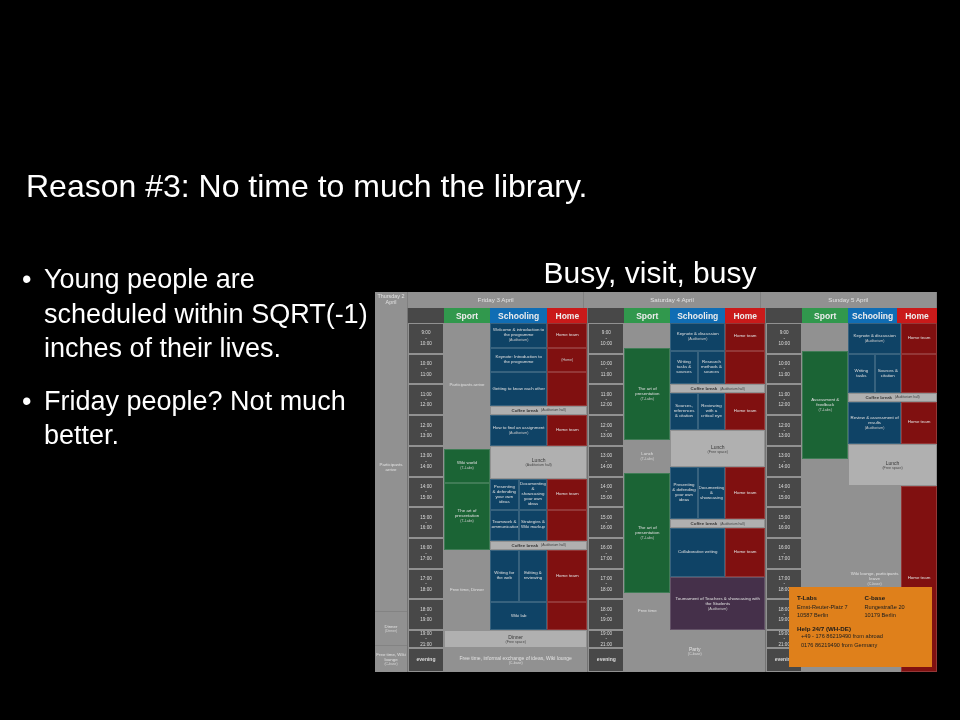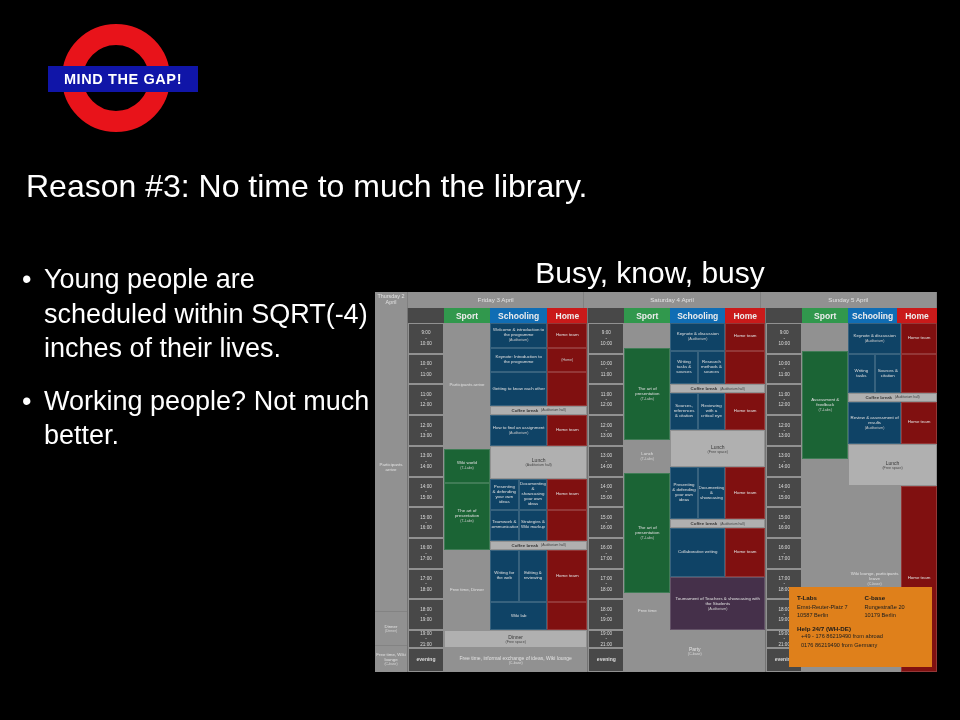--- a/index.html
+++ b/index.html
@@ -143,41 +143,35 @@
   #contact .cname{font-size:6.2px;font-weight:bold;margin-bottom:2px;color:#1c1c1c;}
   #contact .caddr{font-size:5.6px;line-height:1.45;color:#222;}
   #contact .chelp{font-size:6.2px;font-weight:bold;margin-top:6px;color:#1c1c1c;}
   #contact .cphone{font-size:5.6px;line-height:1.5;color:#222;padding-left:4px;}
 </style>
 </head>
 <body>
 
 <div class="slide">
 
-  <div id="logo">
-    <div class="ring"></div>
-    <div class="bar">
-      <span>MIND THE GAP!</span>
-    </div>
-  </div>
 
   <div id="subtitle">Reason #3: No time to much the library.</div>
 
   <div id="bullets">
     <div class="bullet">
       <div class="dot">•</div>
-      <div class="btext">Young people are scheduled within SQRT(-4) inches of their lives.</div>
+      <div class="btext">Young people are scheduled within SQRT(-1) inches of their lives.</div>
     </div>
     <div class="bullet">
       <div class="dot">•</div>
-      <div class="btext">Working people? Not much better.</div>
+      <div class="btext">Friday people? Not much better.</div>
     </div>
   </div>
 
-  <div id="busy">Busy, know, busy</div>
+  <div id="busy">Busy, visit, busy</div>
 
   <div id="sched">
 
     <div class="sch-daybar">
       <div class="dcell thu">Thursday 2 April</div>
       <div class="dcell dayblk">Friday 3 April</div>
       <div class="dcell dayblk">Saturday 4 April</div>
       <div class="dcell dayblk">Sunday 5 April</div>
     </div>
 

